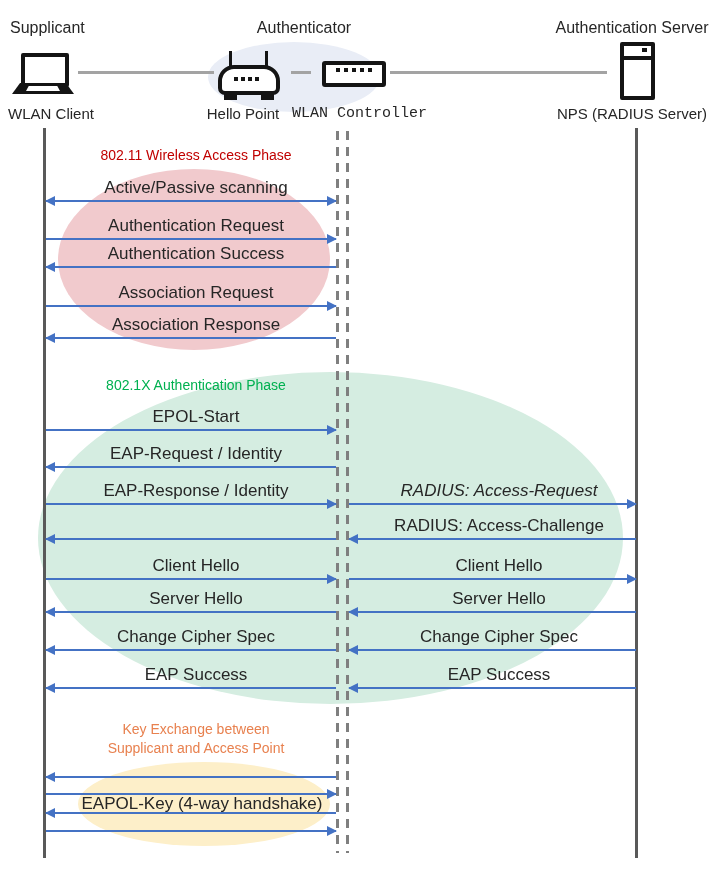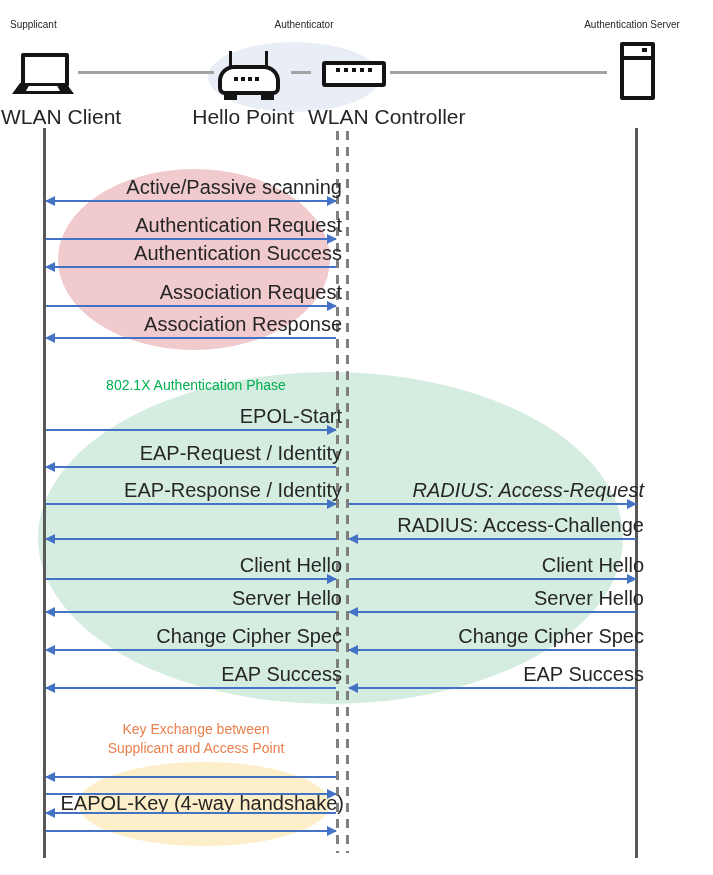--- a/index.html
+++ b/index.html
@@ -3,31 +3,31 @@
 <meta charset="utf-8">
 <style>
   html,body{margin:0;padding:0;background:#fff;}
   #stage{position:relative;width:713px;height:875px;background:#ffffff;overflow:hidden;
          font-family:"Liberation Sans",sans-serif;color:#262626;}
   .ellipse{position:absolute;border-radius:50%;z-index:1;}
   .lifeline{position:absolute;top:128px;height:730px;width:3px;background:#595959;z-index:2;}
   .dashline{position:absolute;top:131px;height:722px;width:3px;z-index:2;
             background:repeating-linear-gradient(to bottom,#7f7f7f 0,#7f7f7f 9px,transparent 9px,transparent 16px);}
   .connector{position:absolute;top:71px;height:3px;background:#a3a3a3;z-index:2;}
-  .actor-role{position:absolute;top:19px;font-size:10px;color:#262626;z-index:3;white-space:nowrap;}
-  .device-label{position:absolute;top:105px;font-size:21px;color:#262626;text-align:center;z-index:3;white-space:nowrap;}
+  .actor-role{position:absolute;top:19px;font-size:16px;color:#262626;z-index:3;white-space:nowrap;}
+  .device-label{position:absolute;top:105px;font-size:15px;color:#262626;text-align:center;z-index:3;white-space:nowrap;}
   .icon-part{position:absolute;z-index:3;}
   .arrow{position:absolute;height:2px;background:#4472C4;z-index:3;}
   .span-l{left:46px;width:290px;}
   .span-r{left:349px;width:287px;}
   .head-r::after{content:"";position:absolute;right:-1px;top:-4px;width:0;height:0;
     border-left:10px solid #4472C4;border-top:5px solid transparent;border-bottom:5px solid transparent;}
   .head-l::before{content:"";position:absolute;left:-1px;top:-4px;width:0;height:0;
     border-right:10px solid #4472C4;border-top:5px solid transparent;border-bottom:5px solid transparent;}
-  .msg-label{position:absolute;font-size:20px;line-height:17px;color:#262626;text-align:right;z-index:3;white-space:nowrap;}
+  .msg-label{position:absolute;font-size:17px;line-height:17px;color:#262626;text-align:center;z-index:3;white-space:nowrap;}
   .lbl-l{left:50px;width:292px;}
   .lbl-r{left:354px;width:290px;}
   .phase-title{position:absolute;left:50px;width:292px;text-align:center;font-size:14px;line-height:19px;z-index:3;white-space:nowrap;}
   .t-red{color:#C00000;}
   .t-green{color:#00B050;}
   .t-orange{color:#E8814F;}
 </style>
 </head>
 <body>
 
@@ -74,27 +74,29 @@
   </div>
 
   <div>
     <div class="icon-part" style="left:620px;top:42px;width:27px;height:50px;border:4px solid #141414;background:#fff;border-radius:2px;"></div>
     <div class="icon-part" style="left:624px;top:56px;width:27px;height:4px;background:#141414;"></div>
     <div class="icon-part" style="left:642px;top:48px;width:5px;height:4px;background:#141414;"></div>
   </div>
 
   <div class="device-label" style="left:1px;width:100px;">WLAN Client</div>
   <div class="device-label" style="left:183px;width:120px;">Hello Point</div>
-  <div class="device-label" style="left:308px;width:120px;">WLAN Controller</div>
+  <div class="device-label" style="left:292px;width:120px;font-family:Liberation Mono, monospace;">WLAN Controller</div>
+  <div class="device-label" style="left:557px;width:150px;">NPS (RADIUS Server)</div>
 
   <div class="lifeline" style="left:43px;"></div>
   <div class="dashline" style="left:336px;"></div>
   <div class="dashline" style="left:346px;"></div>
   <div class="lifeline" style="left:635px;"></div>
 
+  <div class="phase-title t-red" style="top:146px;">802.11 Wireless Access Phase</div>
 
   <div class="msg-label lbl-l" style="top:179px;">Active/Passive scanning</div>
   <div class="arrow span-l head-l head-r" style="top:200px;"></div>
 
   <div class="msg-label lbl-l" style="top:217px;">Authentication Request</div>
   <div class="arrow span-l head-r" style="top:238px;"></div>
 
   <div class="msg-label lbl-l" style="top:245px;">Authentication Success</div>
   <div class="arrow span-l head-l" style="top:266px;"></div>
 

